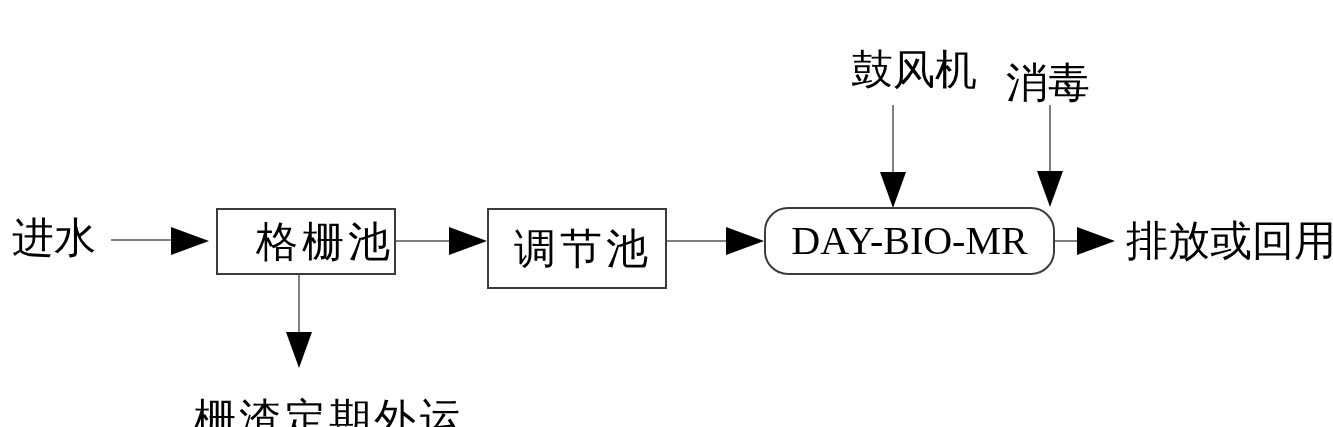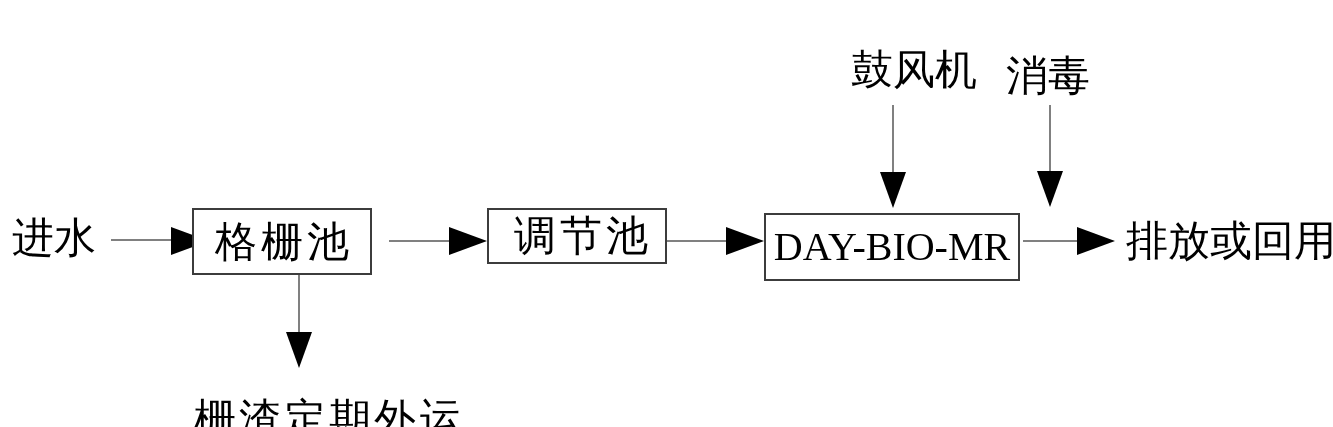--- a/index.html
+++ b/index.html
@@ -33,44 +33,44 @@
   .box {
     position: absolute;
     box-sizing: border-box;
     border: 2px solid var(--box-border, #3c3c3c);
     background: #ffffff;
     display: flex;
     align-items: center;
     justify-content: center;
     white-space: nowrap;
   }
-  #box-grid       { left: 192px; top: 208px; width: 180px; height: 67px; }
-  #box-regulating { left: 487px; top: 208px; width: 180px; height: 56px; padding-left: 8px; }
-  #box-daybio     { left: 764px; top: 213px; width: 256px; height: 68px; }
+  #box-grid       { left: 216px; top: 208px; width: 180px; height: 67px; justify-content: flex-end; }
+  #box-regulating { left: 487px; top: 208px; width: 180px; height: 81px; padding-left: 8px; }
+  #box-daybio     { left: 764px; top: 207px; width: 291px; height: 68px; border-radius: 24px; }
   .box-label {
     font-size: 42px;
     line-height: 1;
     letter-spacing: 4px;
     padding-left: 4px; 
   }
   #box-daybio .box-label {
     font-size: 40px;
     letter-spacing: 0;
     padding-left: 0;
   }
   .t {
     position: absolute;
     font-size: 42px;
     line-height: 1;
     white-space: nowrap;
   }
   #lbl-inlet        { left: 12px;   top: 217px; }
   #lbl-outlet       { left: 1126px; top: 220px; }
   #lbl-blower       { left: 851px;  top: 49px;  }
-  #lbl-disinfection { left: 1006px; top: 55px;  }
+  #lbl-disinfection { left: 1006px; top: 62px;  }
   #lbl-residue      { left: 194px;  top: 372px; letter-spacing: 3px; margin-top: 26px; }
 </style>
 </head>
 <body>
 
 <div id="canvas">
 
   <svg id="connectors" viewBox="0 0 1333 427" xmlns="http://www.w3.org/2000/svg">
 
     <line x1="111" y1="240" x2="173" y2="240"></line>

